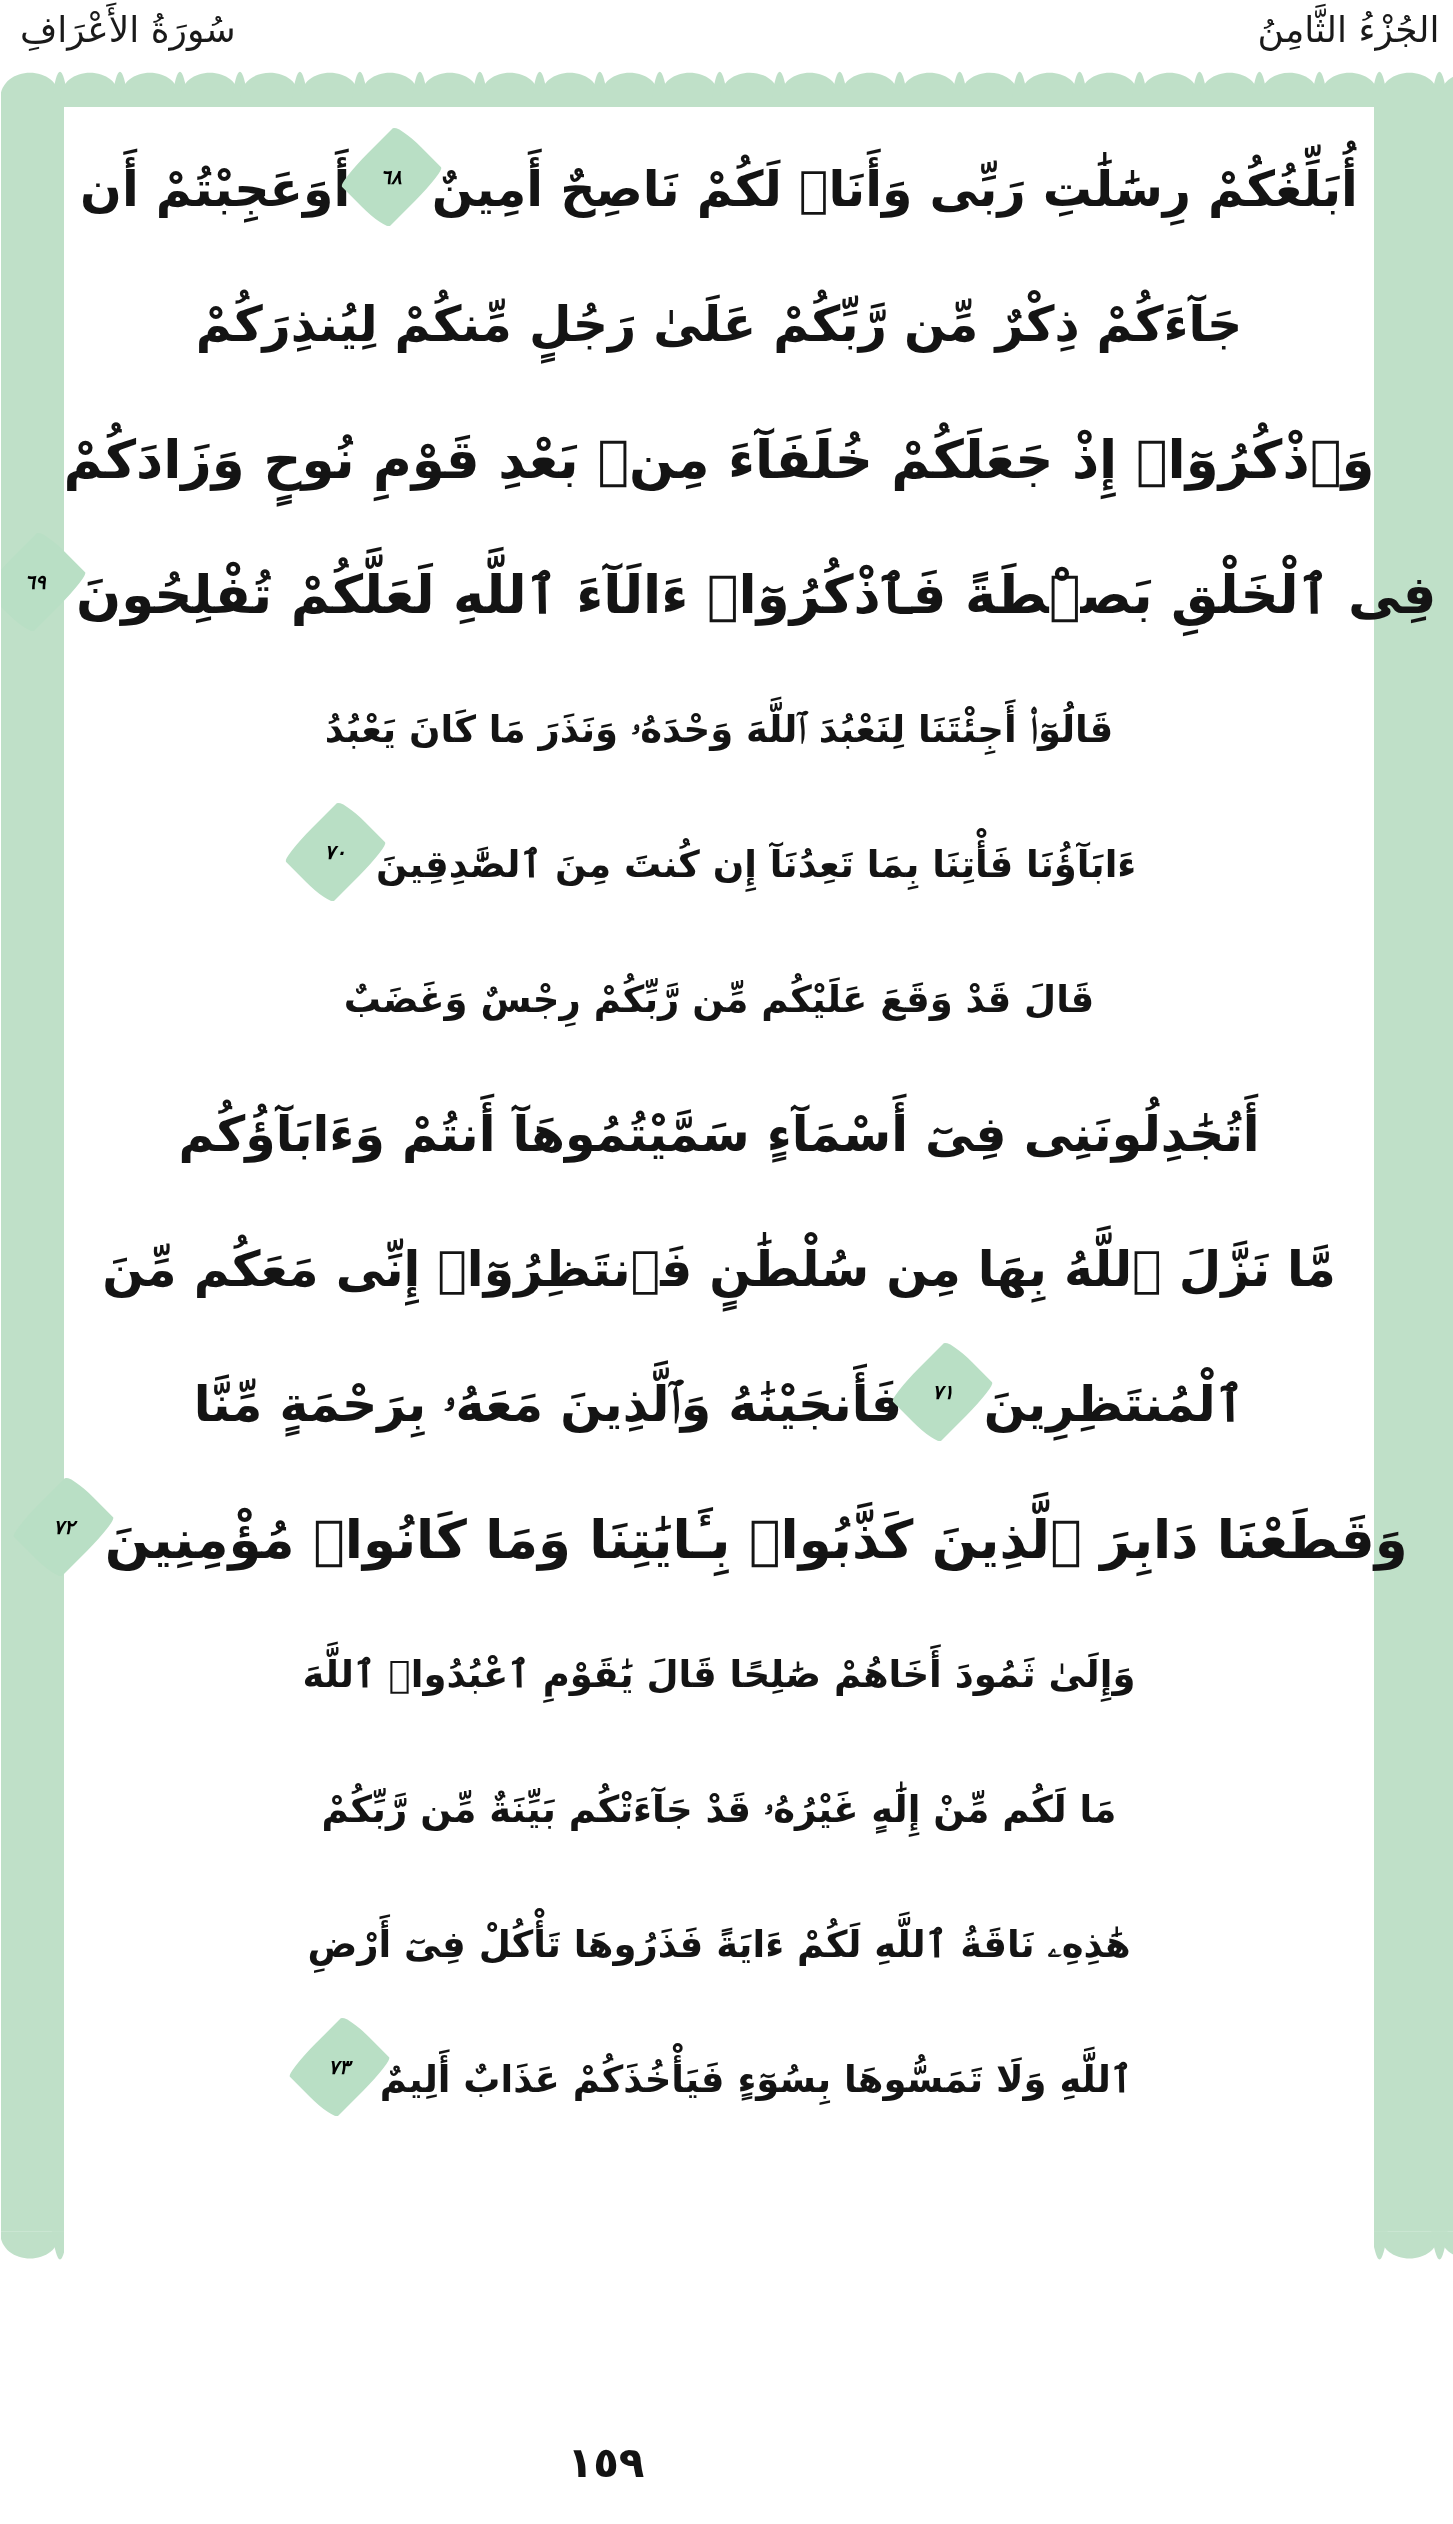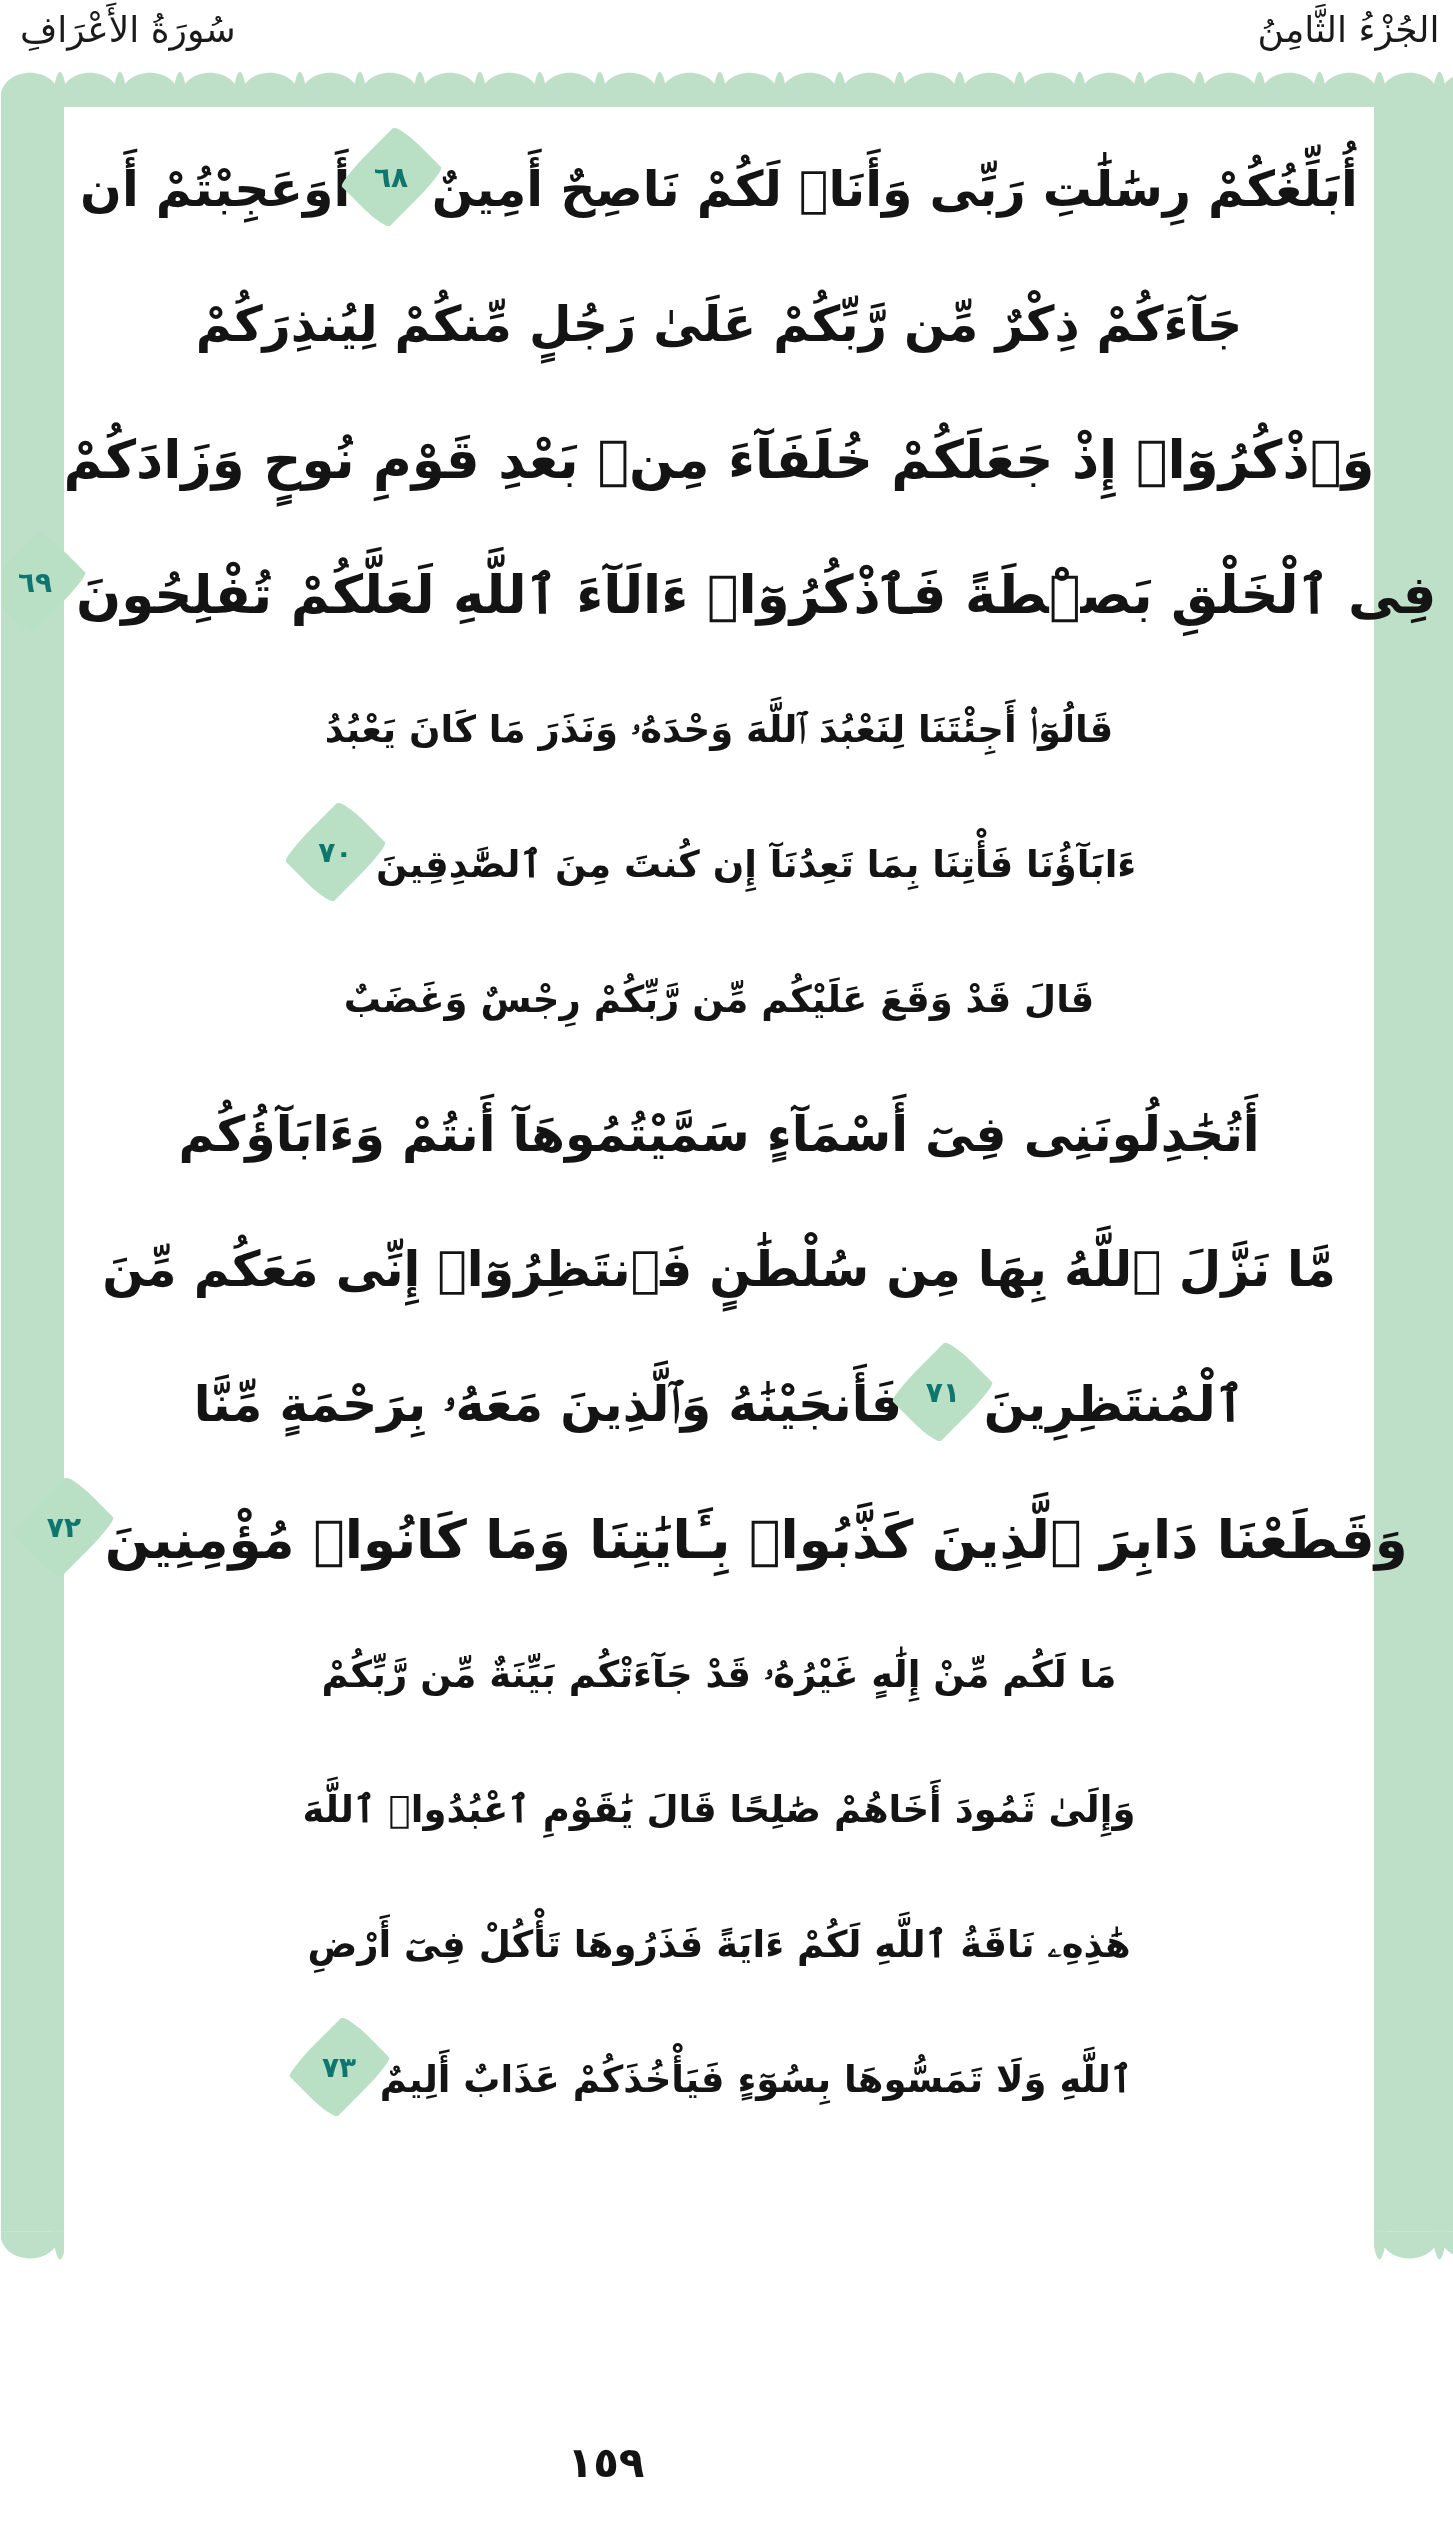--- a/index.html
+++ b/index.html
@@ -123,27 +123,28 @@
     border-radius: 50% 8% 50% 8% / 8% 50% 8% 50%;
     transform: rotate(45deg);
   }
   .ayah-marker .num {
     position: absolute;
     inset: 0;
     display: flex;
     align-items: center;
     justify-content: center;
     font-family: "DejaVu Sans", "Liberation Sans", sans-serif;
-    font-size: 28px;
+    font-size: 20px;
     font-weight: 600;
-    color: #0f766e;
+    color: #000000;
     direction: rtl;
     z-index: 2;
     padding-top: 1.8px;
     box-sizing: border-box;
+    font-style: italic;
   }
   
   .ayah-marker.edge { margin-left: 0; }
 
   
   .page-number {
     position: absolute;
     left: 0;
     top: 2437px;
     width: 1212px;
@@ -355,25 +356,25 @@
 
   <div class="q-line tight">
     <span class="q-text">وَقَطَعْنَا دَابِرَ ٱلَّذِينَ كَذَّبُوا۟ بِـَٔايَٰتِنَا وَمَا كَانُوا۟ مُؤْمِنِينَ</span>
     <span class="ayah-marker edge">
       <span class="petal"></span>
       <span class="num">٧٢</span>
     </span>
   </div>
 
   <div class="q-line wide">
+    <span class="q-text">وَإِلَىٰ ثَمُودَ أَخَاهُمْ صَٰلِحًا قَالَ يَٰقَوْمِ ٱعْبُدُوا۟ ٱللَّهَ</span>
+  </div>
+
+  <div class="q-line wide">
     <span class="q-text">مَا لَكُم مِّنْ إِلَٰهٍ غَيْرُهُۥ قَدْ جَآءَتْكُم بَيِّنَةٌ مِّن رَّبِّكُمْ</span>
-  </div>
-
-  <div class="q-line wide">
-    <span class="q-text">وَإِلَىٰ ثَمُودَ أَخَاهُمْ صَٰلِحًا قَالَ يَٰقَوْمِ ٱعْبُدُوا۟ ٱللَّهَ</span>
   </div>
 
   <div class="q-line wide">
     <span class="q-text">هَٰذِهِۦ نَاقَةُ ٱللَّهِ لَكُمْ ءَايَةً فَذَرُوهَا تَأْكُلْ فِىٓ أَرْضِ</span>
   </div>
 
   <div class="q-line wide">
     <span class="q-text">ٱللَّهِ وَلَا تَمَسُّوهَا بِسُوٓءٍ فَيَأْخُذَكُمْ عَذَابٌ أَلِيمٌ</span>
     <span class="ayah-marker edge">
       <span class="petal"></span>

